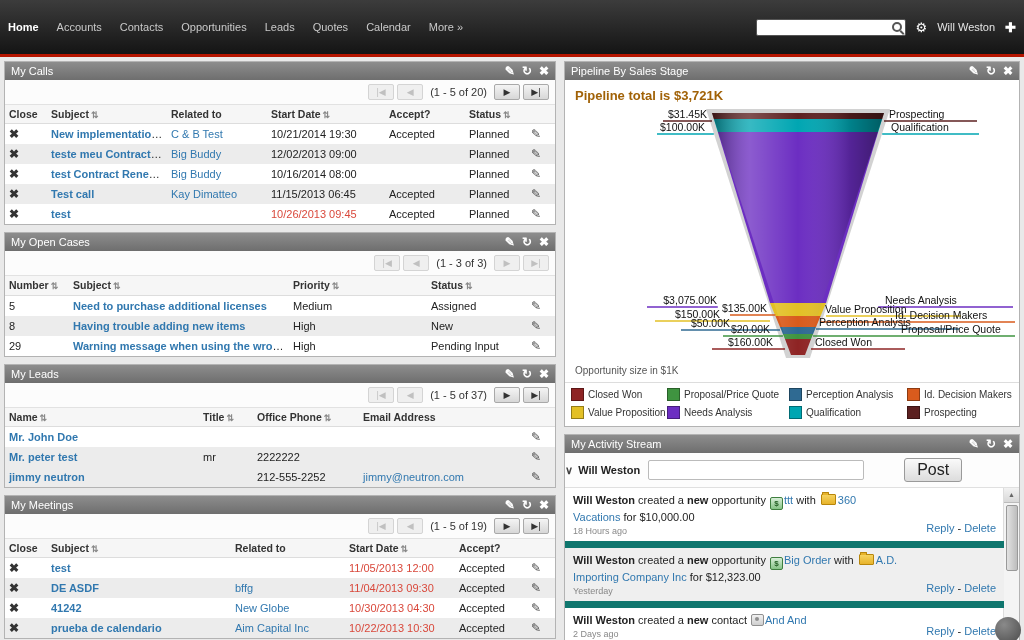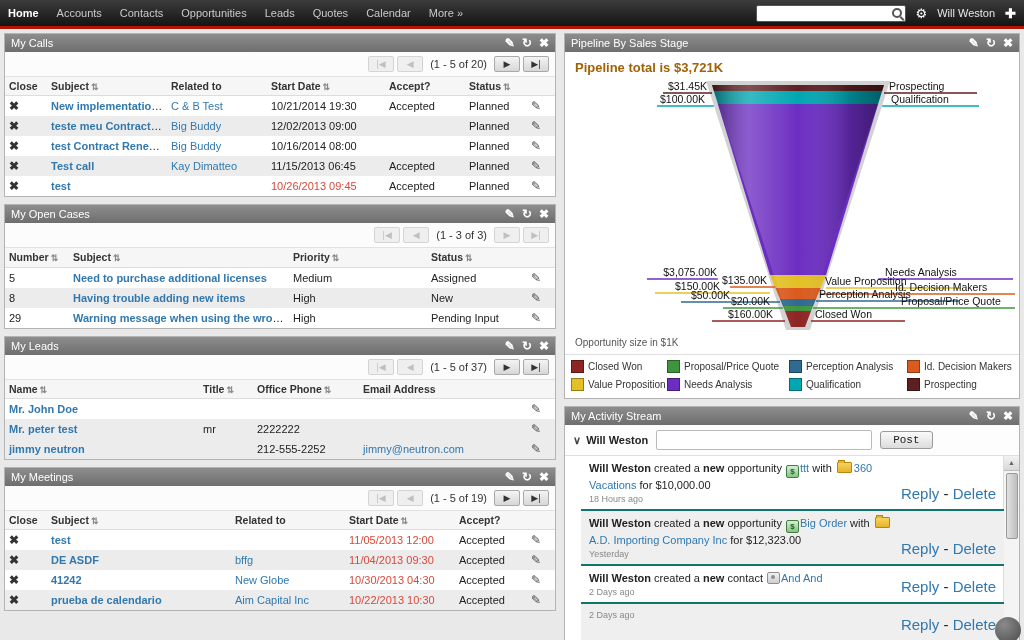--- a/index.html
+++ b/index.html
@@ -1,21 +1,21 @@
 <!DOCTYPE html>
 <html><head>
 <meta charset="utf-8">
 <style>
   html,body{margin:0;padding:0;}
   body{width:1024px;height:640px;overflow:hidden;background:#e9e9e9;
        font-family:"Liberation Sans",sans-serif;font-size:11px;color:#222;position:relative;}
 
   
   .nav{height:22px;background:linear-gradient(#3c3c3c,#141414);border-bottom:3px solid #b51500;
-       display:flex;align-items:center;padding:2px 8px;gap:18px;}
+       display:flex;align-items:center;padding:16px 8px;gap:18px;}
   .nav-item{color:#c9c9c9;font-size:11px;cursor:pointer;white-space:nowrap;}
   .nav-item.active{color:#fff;font-weight:bold;}
   .nav-right{margin-left:auto;display:flex;align-items:center;gap:10px;}
   .searchbox{background:#fff;border:1px solid #555;border-radius:2px;height:15px;display:flex;align-items:center;padding:0 3px;}
   .searchbox input{border:none;outline:none;width:128px;height:13px;font-size:10px;font-family:"Liberation Sans",sans-serif;}
   .mag{width:6px;height:6px;border:2px solid #555;border-radius:50%;position:relative;display:inline-block;}
   .mag::after{content:"";position:absolute;width:2px;height:5px;background:#555;left:7px;top:6px;transform:rotate(-45deg);}
   .gear{color:#fff;font-size:13px;cursor:pointer;}
   .username{color:#e5e5e5;font-size:11px;cursor:pointer;}
   .plus{color:#fff;font-size:13px;font-weight:bold;cursor:pointer;}
@@ -51,32 +51,32 @@
   .reddate{color:#d9483b;}
 
   
   .chart-title{font-size:13px;font-weight:bold;color:#a16207;padding:8px 10px 2px;}
   .chart-foot{font-size:10px;color:#555;padding:2px 10px 6px;}
   .legend{border-top:1px solid #ddd;padding:5px 6px 7px;display:grid;grid-template-columns:96px 122px 118px 118px;row-gap:5px;}
   .leg-item{display:flex;align-items:center;gap:4px;font-size:10px;color:#333;white-space:nowrap;}
   .leg-sw{width:11px;height:11px;border:1px solid rgba(0,0,0,.35);flex:none;}
 
   
-  .act-toolbar{display:flex;align-items:center;gap:8px;padding:5px 8px;border-bottom:1px solid #e0e0e0;background:#fdfdfd;}
+  .act-toolbar{display:flex;align-items:center;gap:8px;padding:5px 0;border-bottom:1px solid #e0e0e0;background:#fdfdfd;}
   .act-user{font-weight:bold;color:#222;}
   .collapse{color:#444;font-weight:bold;margin-right:2px;cursor:pointer;}
   .act-input{width:210px;height:16px;border:1px solid #bbb;border-radius:2px;font-family:"Liberation Sans",sans-serif;}
   .post-btn{background:linear-gradient(#fafafa,#dcdcdc);border:1px solid #9a9a9a;border-radius:3px;
-            padding:2px 12px;font-size:11px;color:#222;cursor:pointer;font-family:Liberation Mono, monospace;}
+            padding:2px 12px;font-size:16px;color:#222;cursor:pointer;font-family:Liberation Sans, sans-serif;margin-left:32px;}
   .act-list{position:relative;padding-right:15px;}
-  .act-entry{position:relative;padding:5px 100px 5px 8px;border-bottom:2px solid #0f766e;min-height:26px;margin-left:16px;}
+  .act-entry{position:relative;padding:5px 100px 5px 8px;border-bottom:7px solid #0f766e;min-height:26px;}
   .act-entry.even{background:#efefef;}
   .act-line{line-height:15px;}
   .act-time{font-size:9px;color:#888;margin-top:1px;}
-  .act-actions{position:absolute;right:8px;bottom:7px;font-size:15px;}
+  .act-actions{position:absolute;right:8px;bottom:7px;font-size:11px;}
   .ico-opp{display:inline-block;width:11px;height:11px;background:linear-gradient(#d8eed8,#86c386);
            border:1px solid #3f7f3f;border-radius:2px;color:#225f22;font-size:8px;line-height:11px;
            text-align:center;font-weight:bold;vertical-align:-2px;margin:0 1px;}
   .ico-folder{display:inline-block;width:13px;height:9px;background:linear-gradient(#f6d35e,#e7b32b);
               border:1px solid #b8860b;border-radius:1px;position:relative;vertical-align:-1px;margin:0 2px;}
   .ico-folder::before{content:"";position:absolute;top:-3px;left:0;width:5px;height:2px;background:#e7b32b;
               border:1px solid #b8860b;border-bottom:none;border-radius:1px 1px 0 0;}
   .ico-contact{display:inline-block;width:11px;height:10px;background:linear-gradient(#f2f2f2,#cfcfcf);
                border:1px solid #8f8f8f;border-radius:2px;vertical-align:-2px;margin:0 1px;position:relative;}
   .ico-contact::before{content:"";position:absolute;left:3px;top:2px;width:4px;height:4px;border-radius:50%;background:#8f8f8f;}

